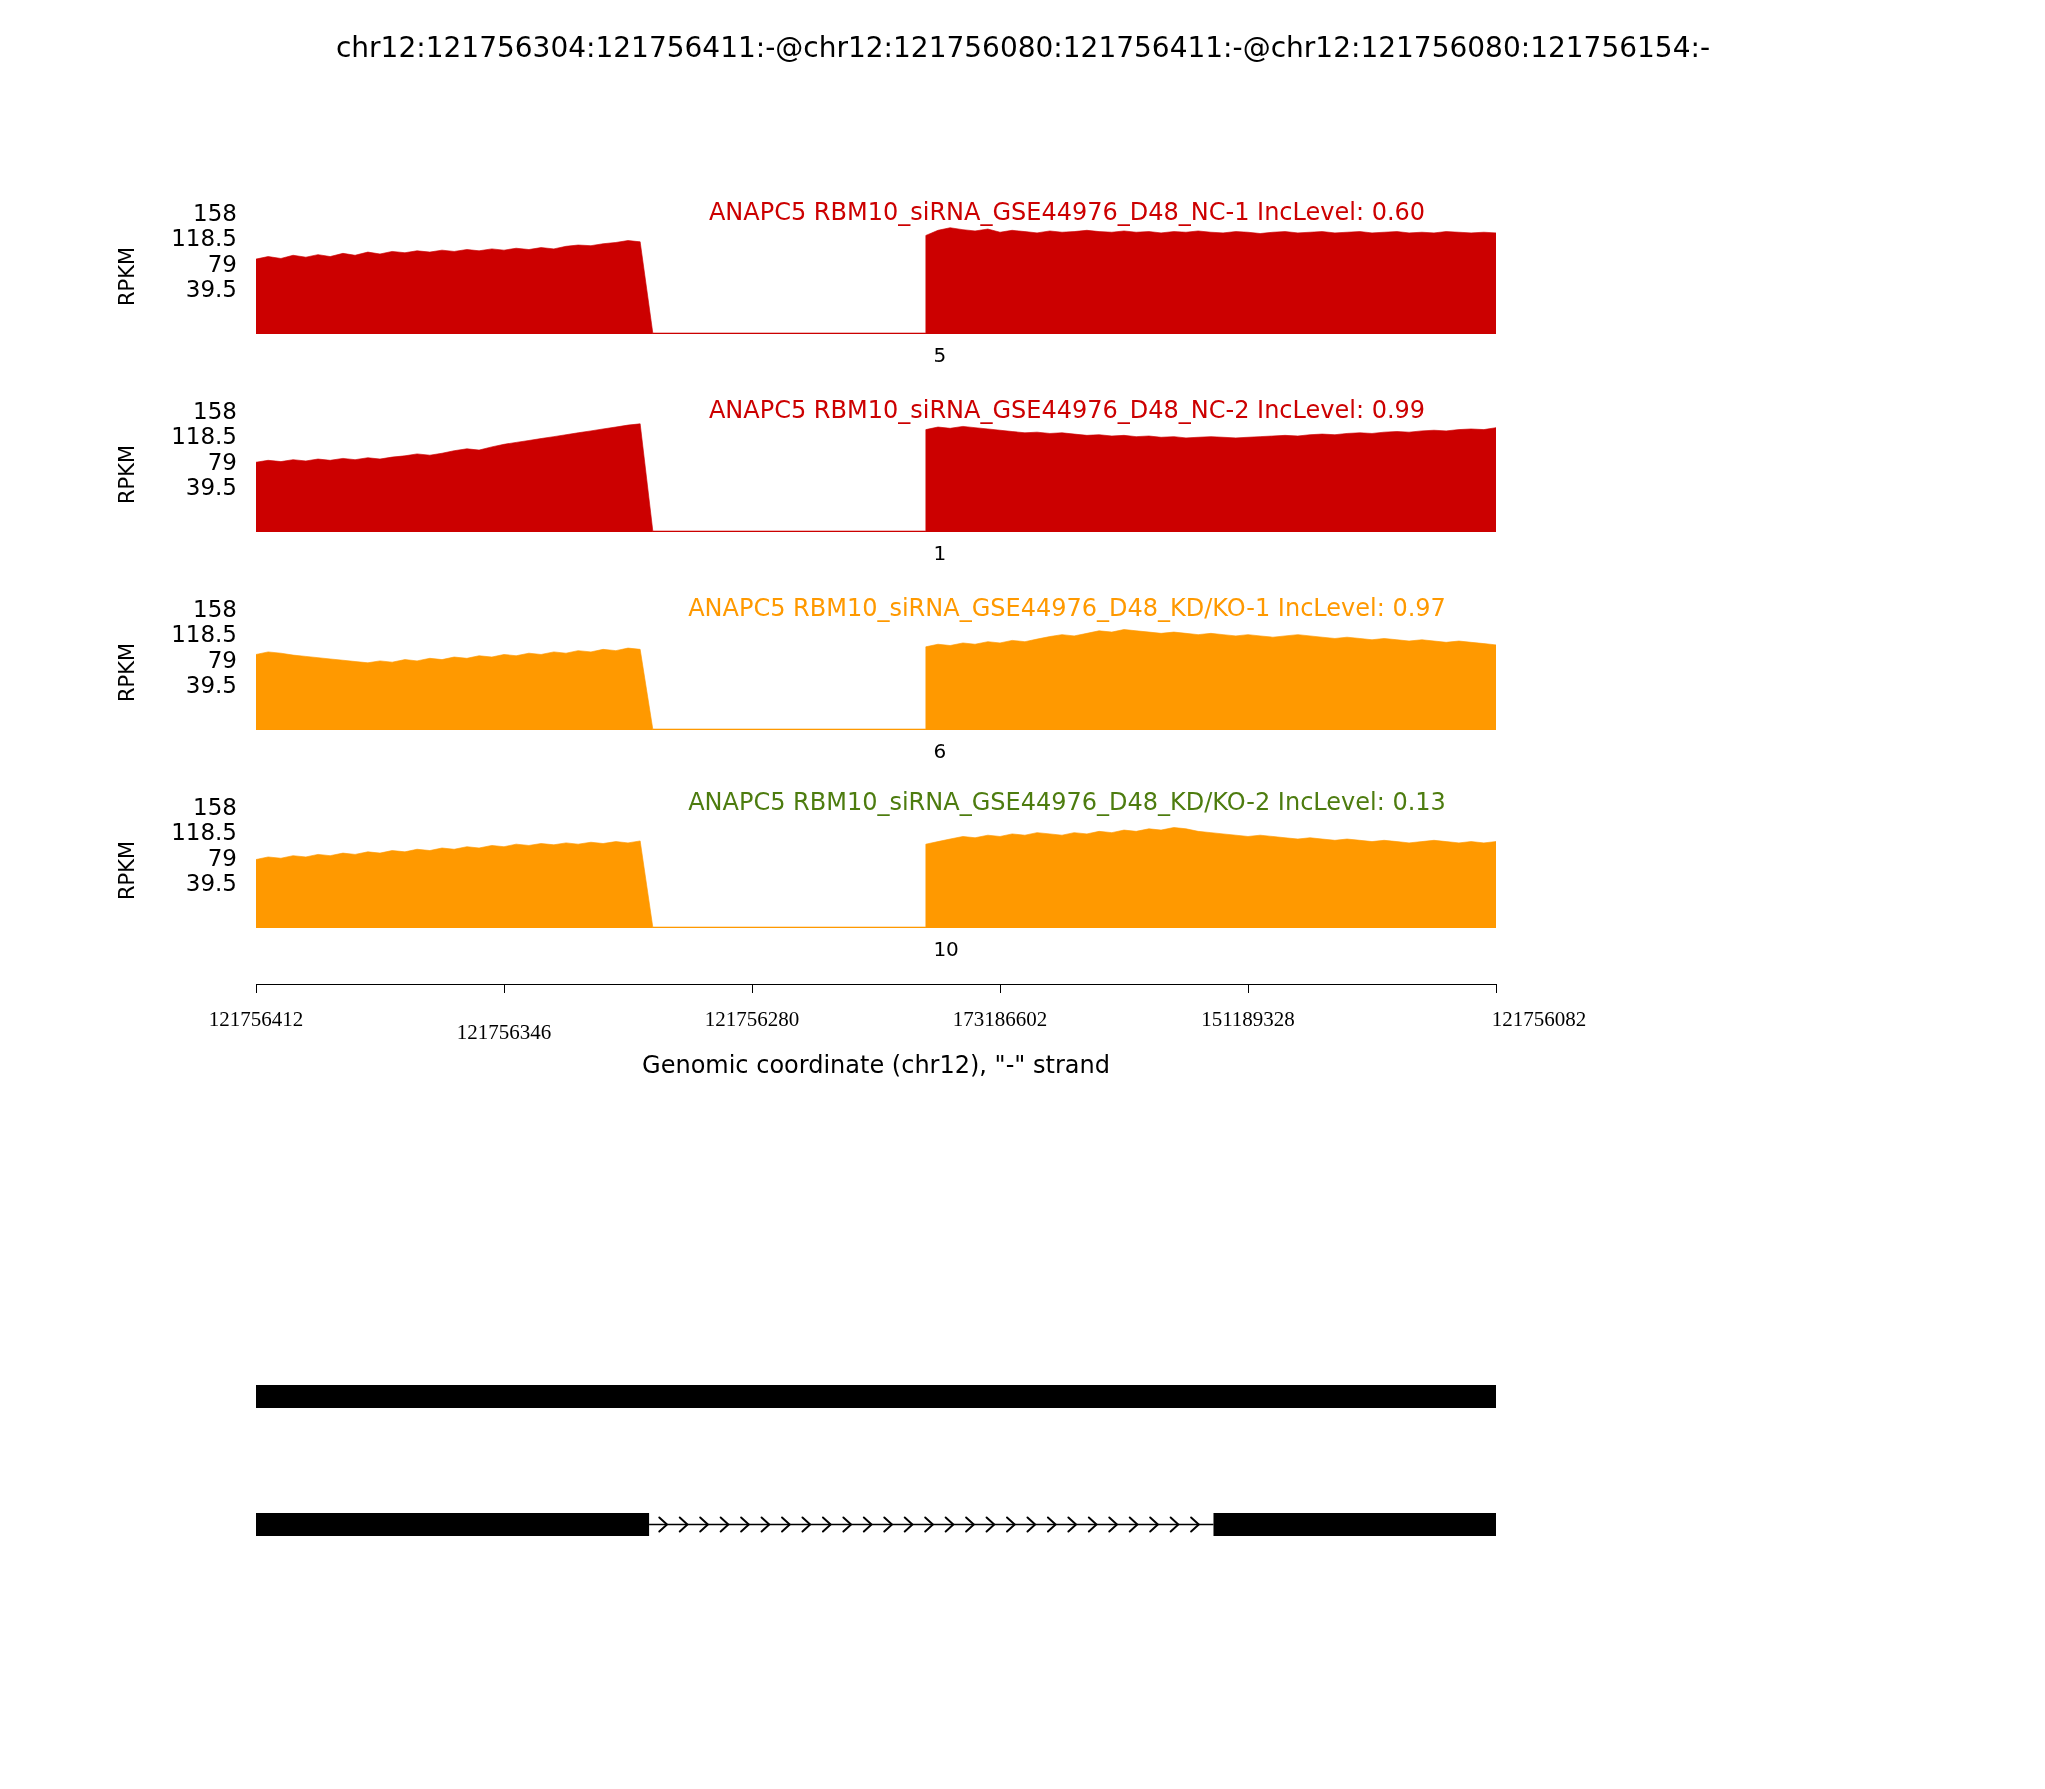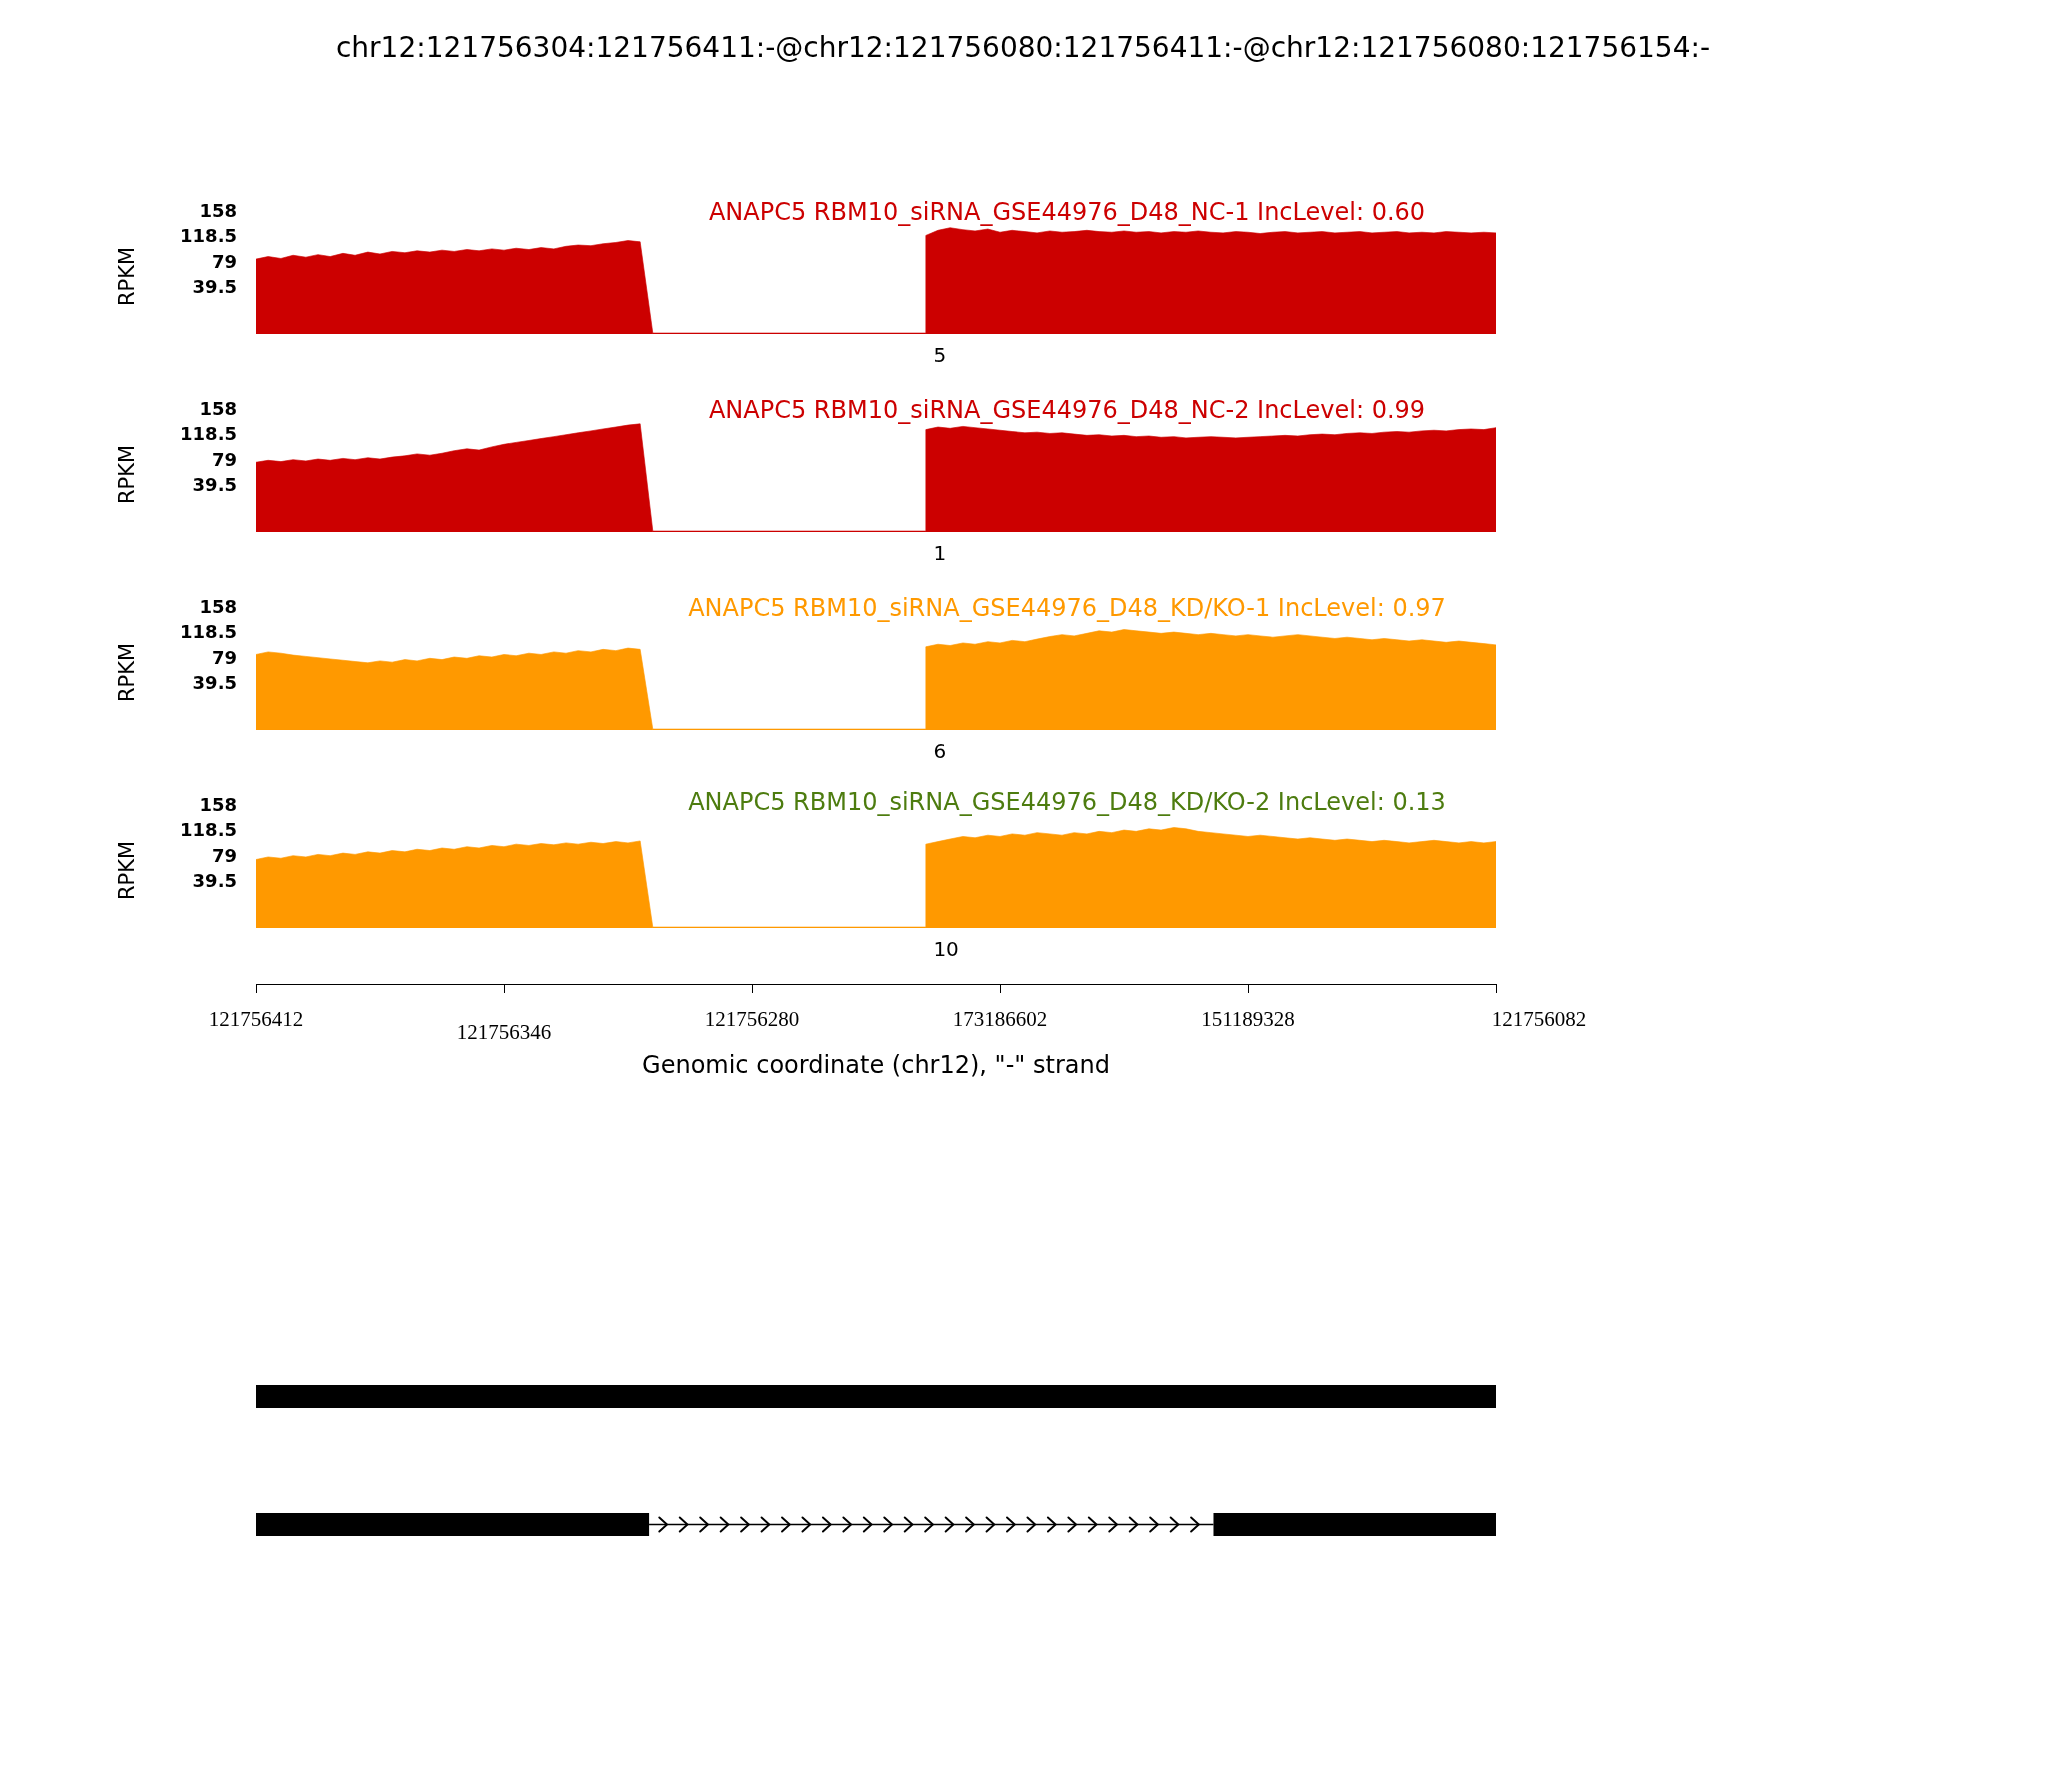--- a/index.html
+++ b/index.html
@@ -45,26 +45,25 @@
   .track-axis-label {
     position: absolute;
     font-size: 21px;
     color: #000;
     transform: rotate(-90deg);
     transform-origin: left top;
     white-space: nowrap;
   }
   .ytick {
     position: absolute;
-    font-size: 18px;
+    font-size: 23px;
     color: #000;
     text-align: right;
     width: 109px;
     white-space: nowrap;
-    font-weight: bold;
   }
   .track-title {
     position: absolute;
     width: 100%;
     text-align: center;
     font-size: 24px;
     white-space: nowrap;
     padding-left: 44px;
   }
   .cov-wrap {

